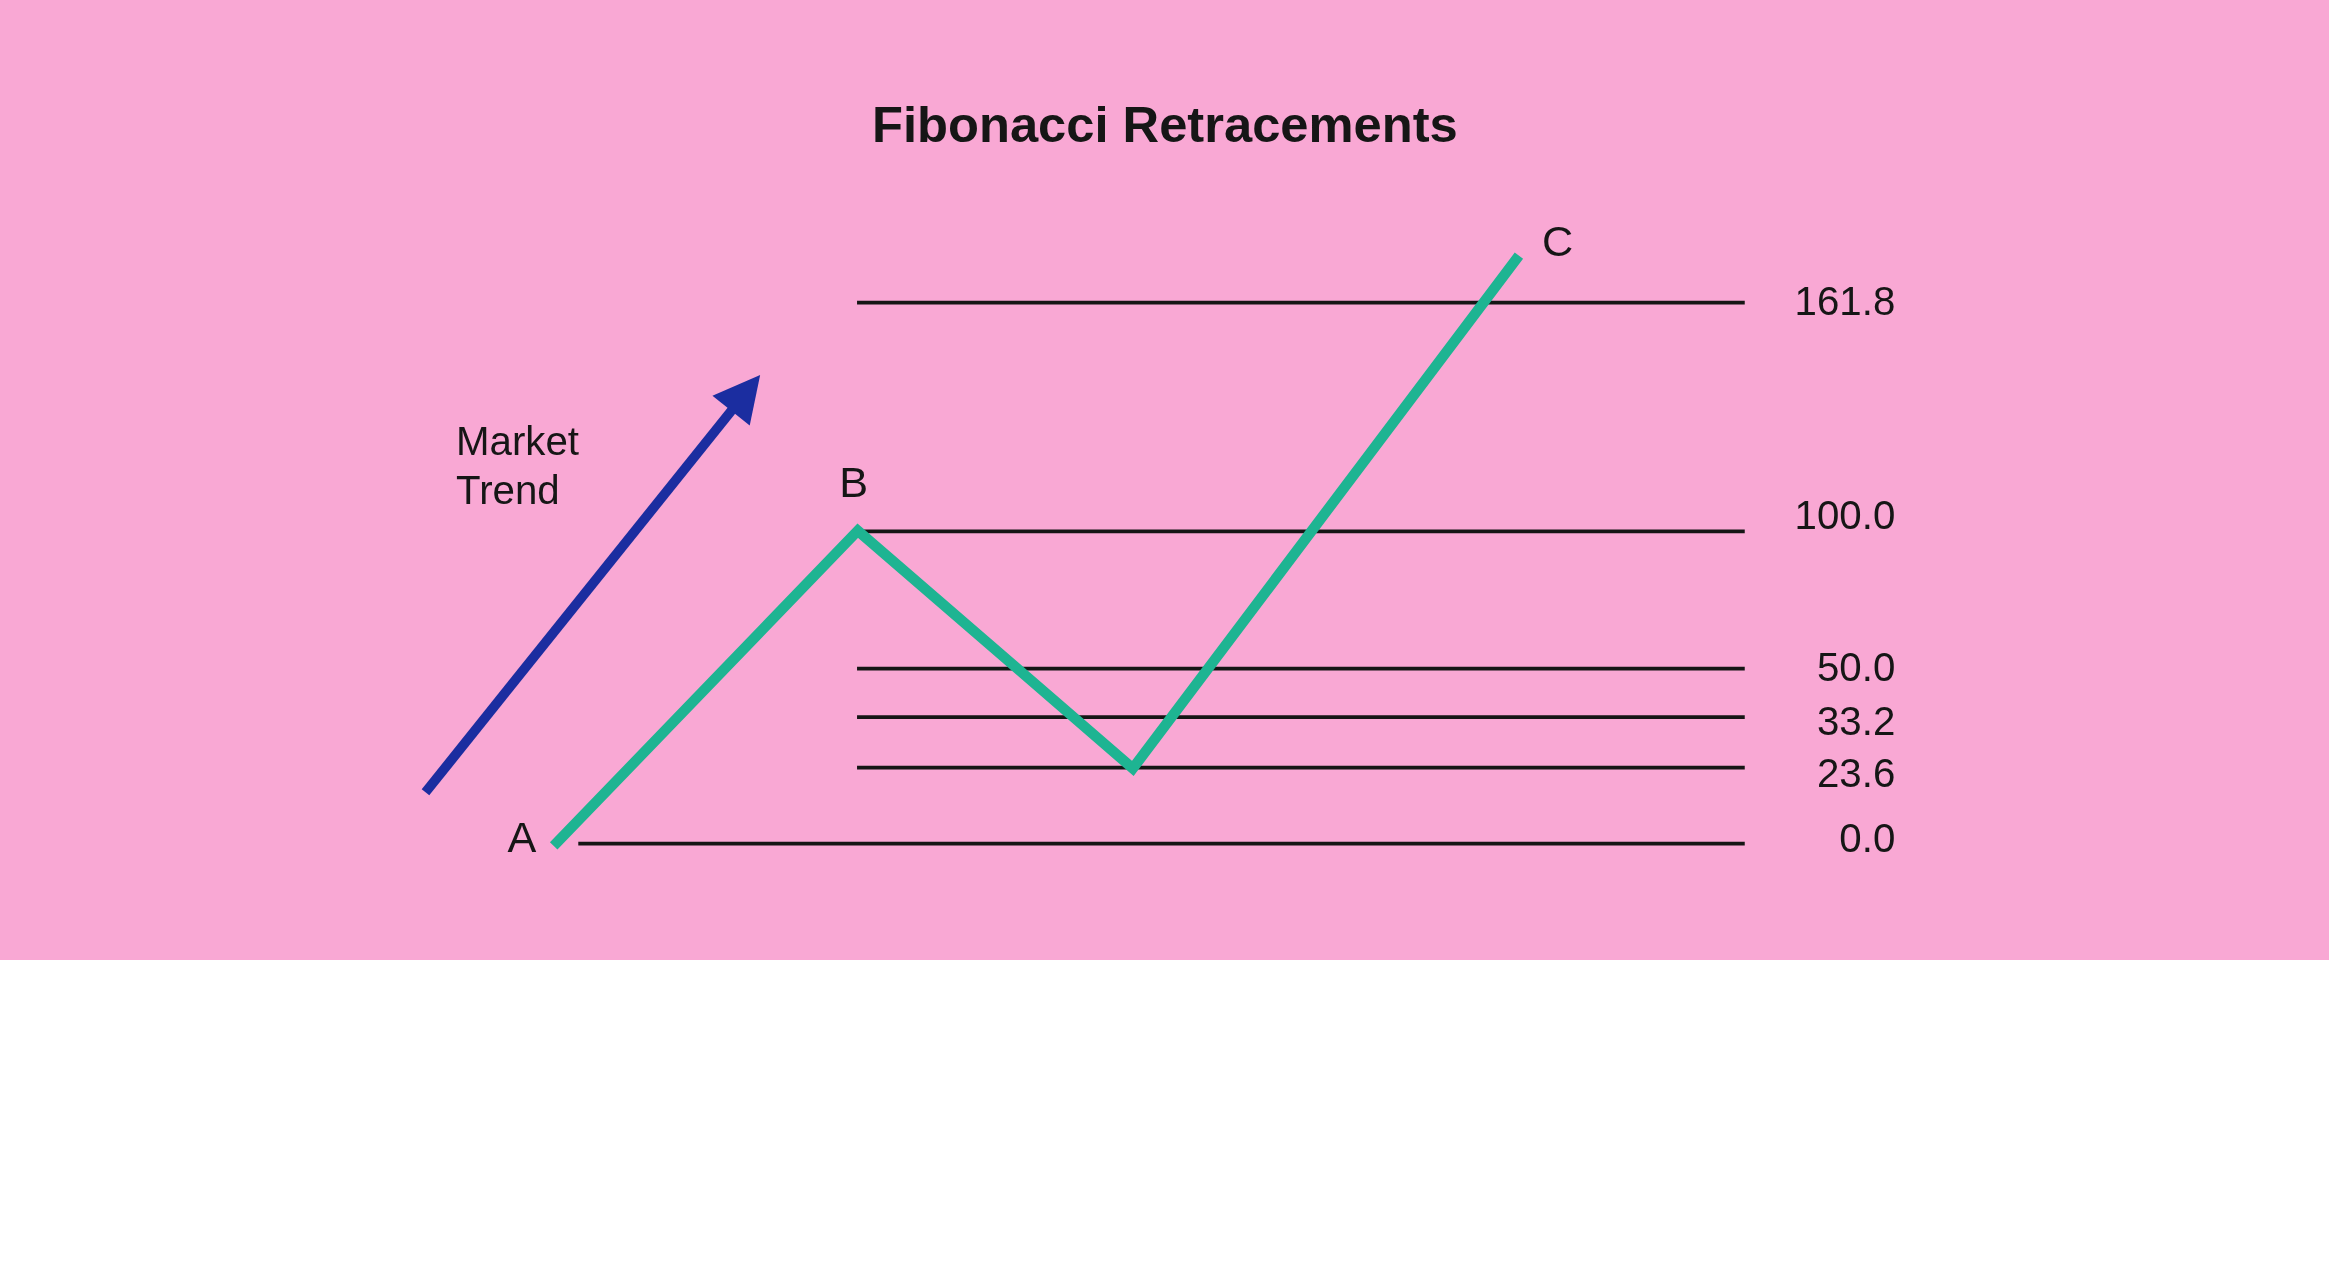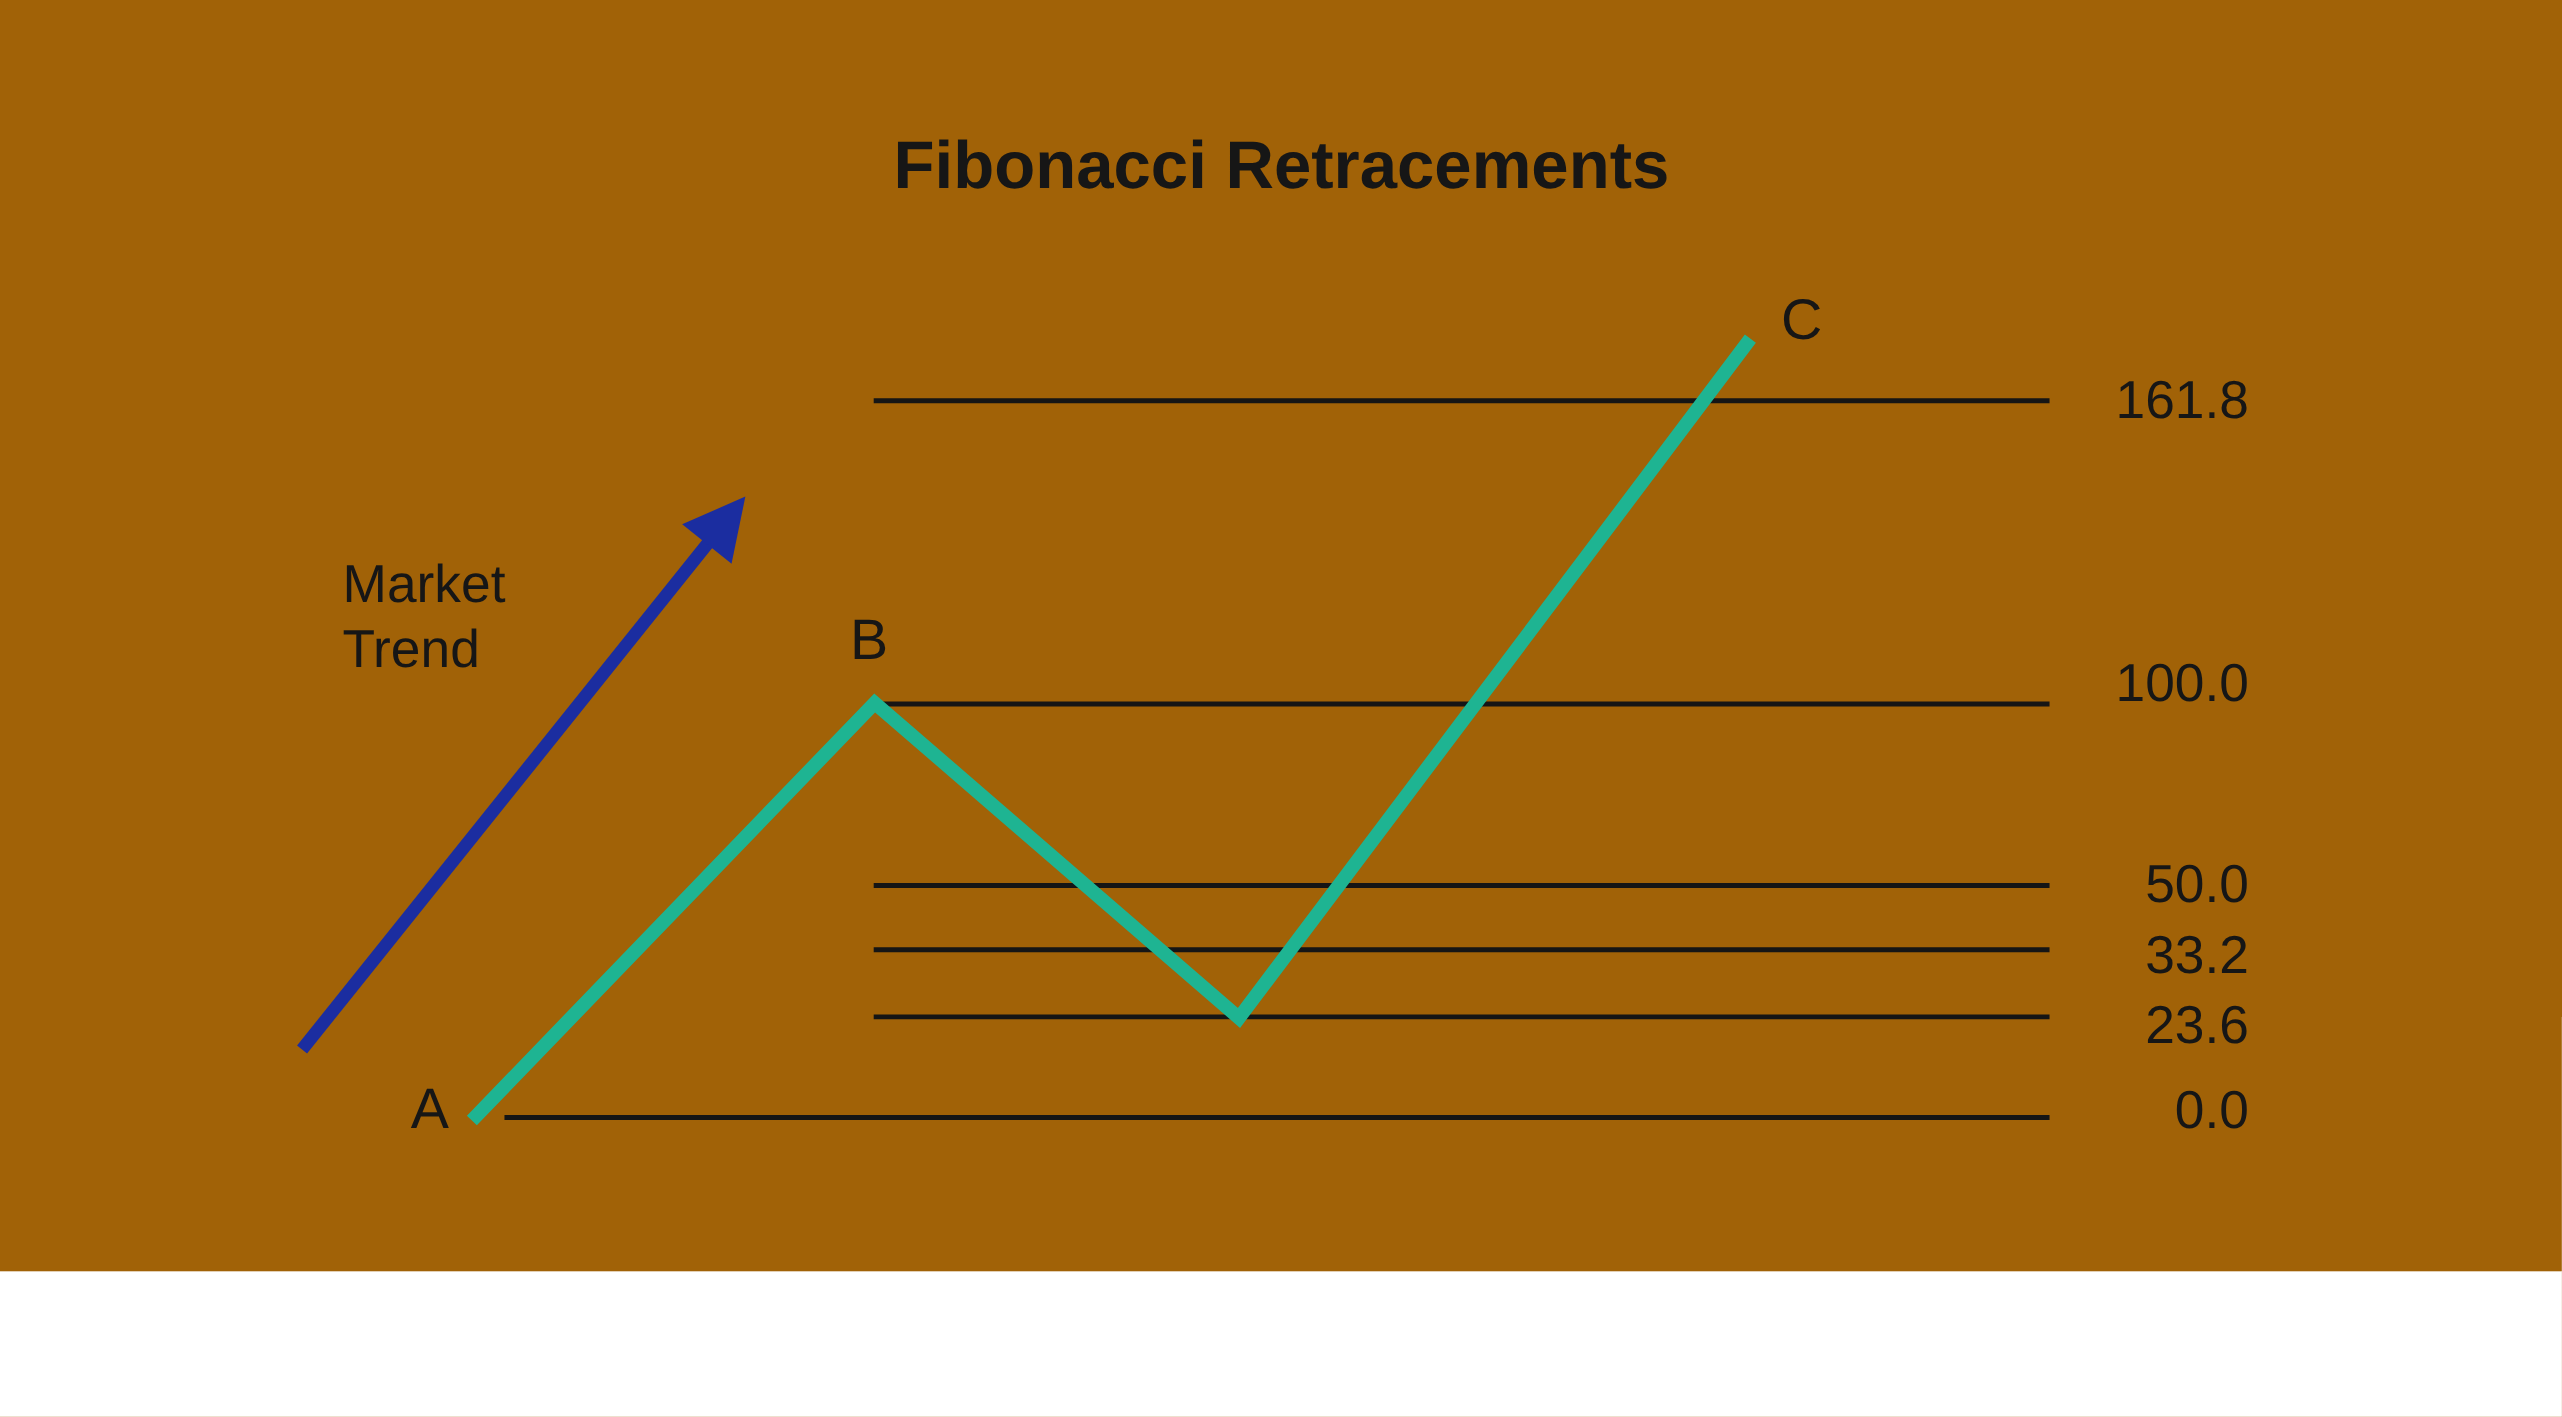--- a/index.html
+++ b/index.html
@@ -3,22 +3,22 @@
 <meta charset="utf-8">
 <style>
   html, body {
     margin: 0;
     padding: 0;
     background: #ffffff;
   }
   .stage {
     position: relative;
     width: 2329px;
-    height: 1156px;
-    background: #a16207;
+    height: 960px;
+    background: #f9a8d4;
     overflow: hidden;
     font-family: "Liberation Sans", sans-serif;
   }
   svg { display: block; width: 100%; height: 100%; }
 
   text { fill: #161616; }
   .chart-title {
     font-family: "Liberation Sans", sans-serif;
     font-size: 68px;
     font-weight: 700;

